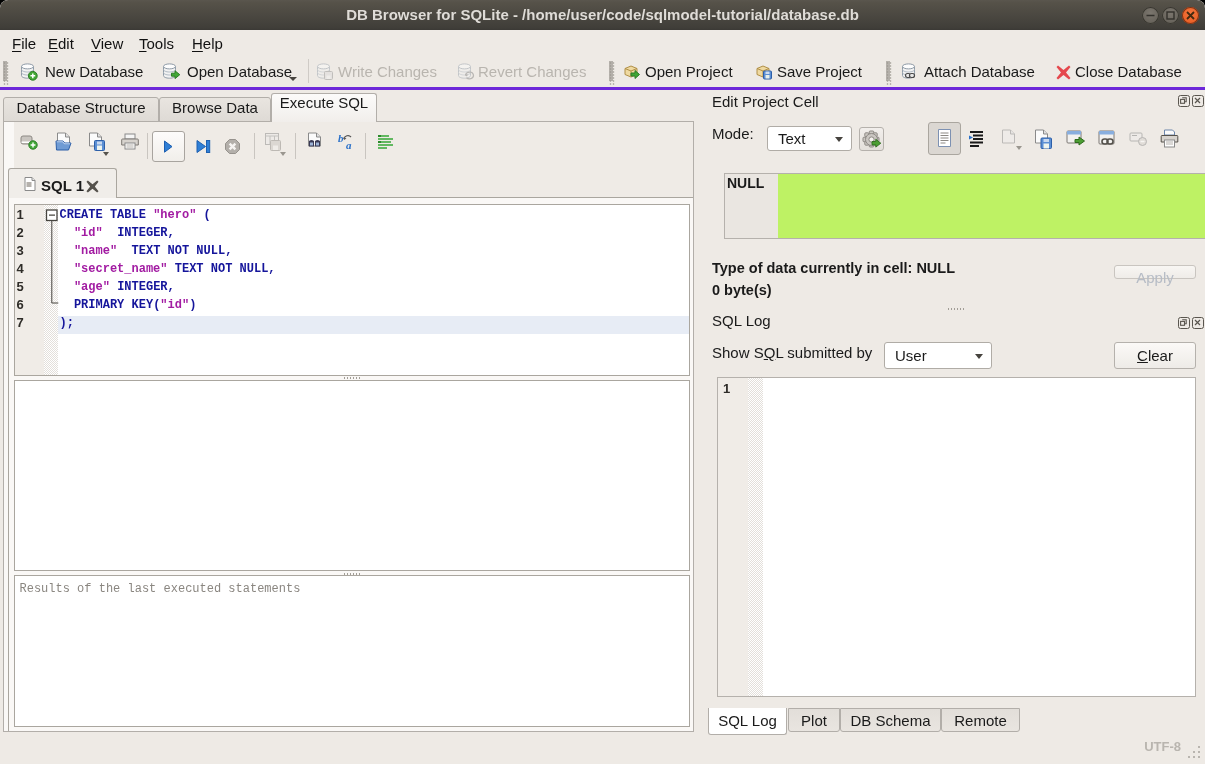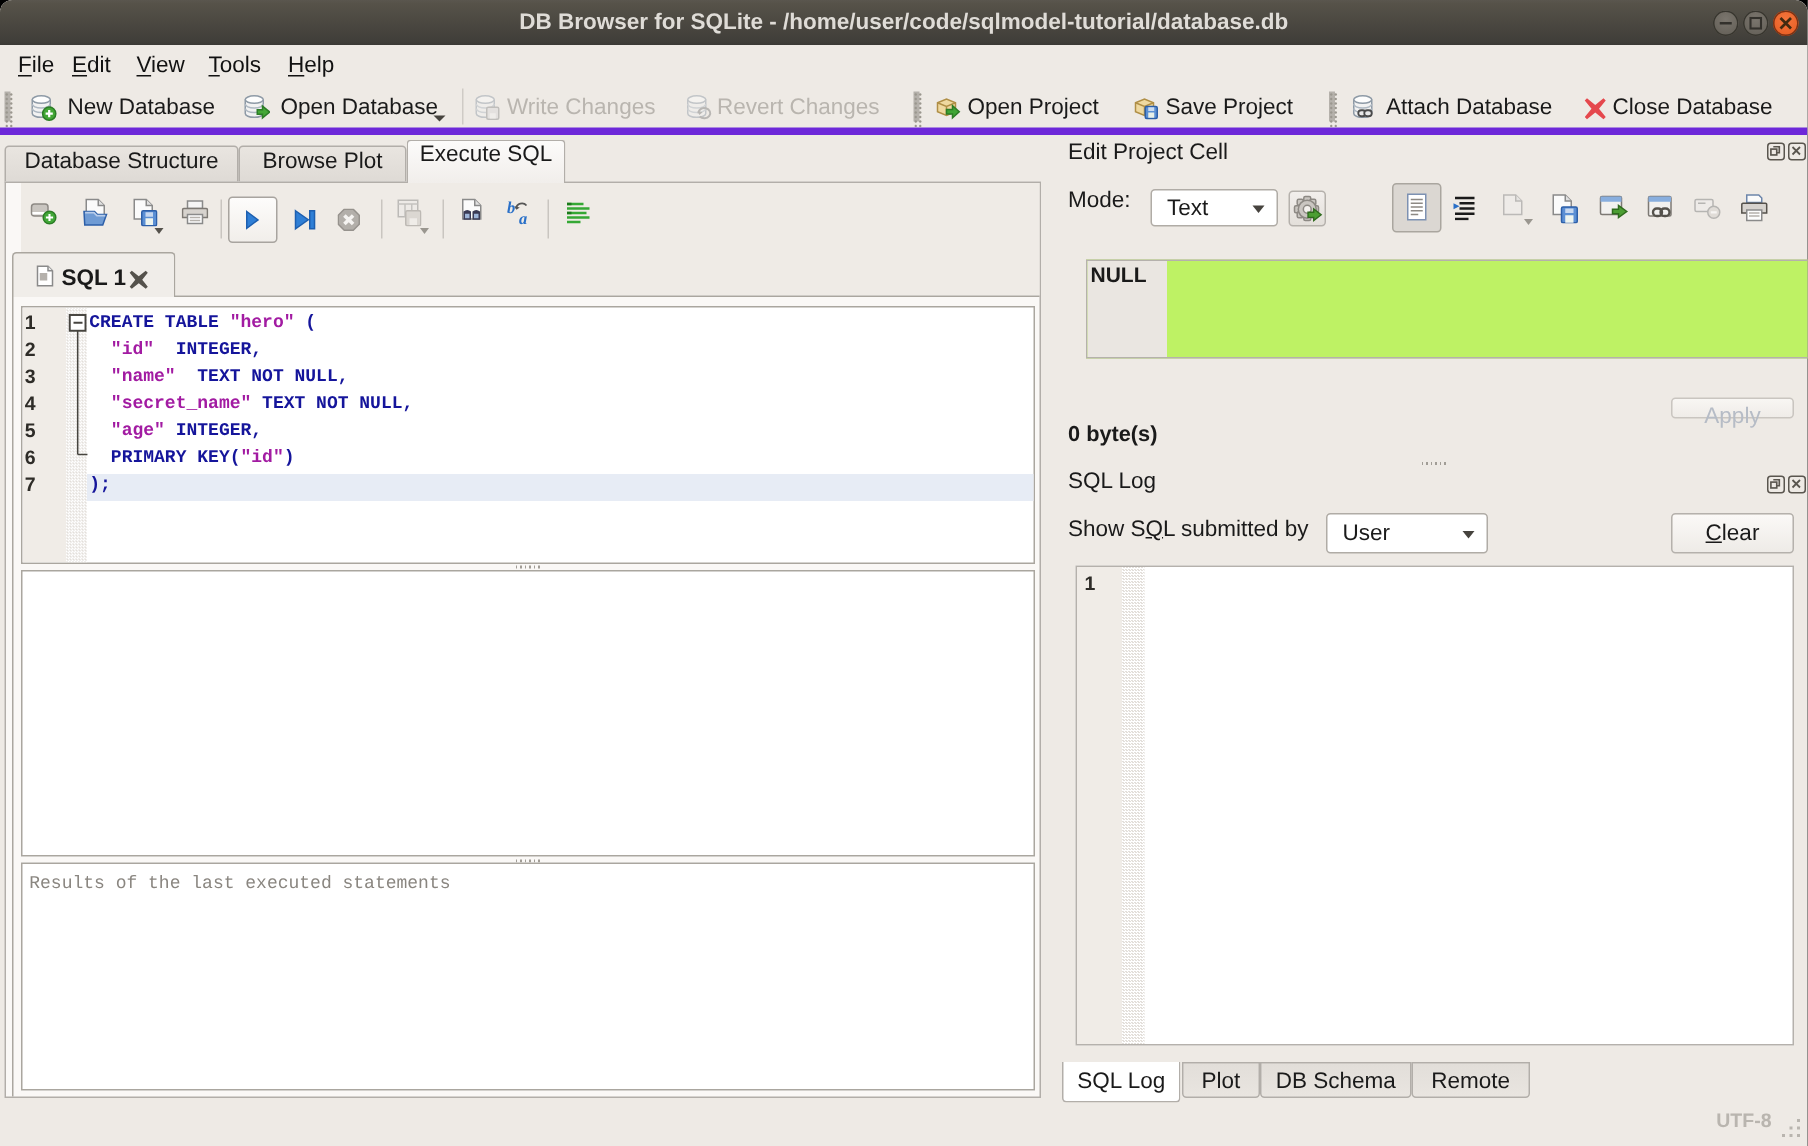--- a/index.html
+++ b/index.html
@@ -22,21 +22,21 @@
 #btn-close { background:radial-gradient(circle at 50% 35%, #f4753c, #e4591f);
   box-shadow:inset 0 0 0 1px #7a3215; }
 
 
 #menubar { position:absolute; left:0; top:30px; width:1205px; height:23px; background:#eeeae5; }
 .menu-item { position:absolute; top:5px; font-size:15px; color:#111; }
 .menu-item span { text-decoration:underline; text-underline-offset:2px; }
 
 
 #toolbar { position:absolute; left:0; top:53px; width:1205px; height:37px; background:#eeeae5;
-  border-bottom:5px solid #6d28d9; }
+  border-bottom:3px solid #6d28d9; }
 .tb-label { position:absolute; top:10px; font-size:15px; color:#1a1a1a; white-space:nowrap; }
 .tb-label.dis { color:#b9b5af; }
 .tb-sep { position:absolute; top:6px; width:1px; height:24px; background:#cfcbc6; }
 .tb-grip { position:absolute; top:8px; width:4px; height:20px;
   background-image:radial-gradient(circle, #b5b1ab 1px, transparent 1.2px);
   background-size:2px 2px; }
 .ticon { position:absolute; top:10px; }
 
 
 .tab { position:absolute; font-size:15px; color:#1a1a1a; border:1px solid #b2aea9;
@@ -261,21 +261,21 @@
     </svg>
     <div class="tb-label" style="left:924px;">Attach Database</div>
     <svg class="ticon" style="left:1056px;top:12px;" width="15" height="15" viewBox="0 0 15 15">
       <path d="M2 0.5 L7.5 5 L13 0.5 L14.5 2 L10 7.5 L14.5 13 L13 14.5 L7.5 10 L2 14.5 L0.5 13 L5 7.5 L0.5 2 z" fill="#e5484d"></path>
     </svg>
     <div class="tb-label" style="left:1075px;">Close Database</div>
   </div>
 
   <div id="tabs-main">
     <div class="tab" style="left:3px; width:156px;">Database Structure</div>
-    <div class="tab" style="left:159px; width:112px;">Browse Plot</div>
+    <div class="tab" style="left:159px; width:112px;">Browse Data</div>
     <div class="tab" id="tab-active" style="left:271px; width:106px;">Execute SQL</div>
   </div>
 
   <div id="lpanel">
     <div id="tbarbg"></div>
     <div id="subvline"></div>
 
     <svg class="abs" style="left:16px;top:12px;" width="18" height="16" viewBox="0 0 18 16">
       <path d="M1 4 q0-2 2-2 h7 q2 0 2 2 v4 q0 2 -2 2 h-7 q-2 0 -2-2 z" fill="#c9c5c0" stroke="#8d8984"></path>
       <path d="M1.6 8.2 h10.8" stroke="#fff" stroke-width="1.6"></path>
@@ -468,20 +468,21 @@
     <path d="M2 6.5 h15 a0.8 0.8 0 0 1 0.8 0.8 v5.7 h-16.6 v-5.7 a0.8 0.8 0 0 1 0.8-0.8 z" fill="#d7d3ce" stroke="#55514b"></path>
     <rect x="4.5" y="11" width="10" height="7" fill="#fdfdfd" stroke="#8a8a8a"></rect>
     <path d="M6 13 h7 M6 15 h7" stroke="#b5b1ac"></path>
   </svg>
 
   <div id="nullbox">
     <div class="gcol"></div>
     <div class="ntext">NULL</div>
   </div>
 
+  <div class="blabel" style="left:712px; top:260px;">Type of data currently in cell: NULL</div>
   <div class="blabel" style="left:712px; top:282px;">0 byte(s)</div>
   <div class="btn" style="left:1114px; top:265px; width:82px; height:14px; line-height:24px; background:linear-gradient(#f8f6f3,#efece8); color:#b6bcc6; border-color:#c9c5c0;">Apply</div>
 
   <div class="hsplit" style="left:948px; top:308px;"></div>
 
   <div class="dock-title" style="left:712px; top:311.5px;">SQL Log</div>
   <div class="dockbtn" style="left:1178px; top:317px;">
     <svg width="9" height="9" viewBox="0 0 9 9" style="position:absolute;left:0;top:0;">
         <path d="M3.2 1.8 h4 v4 h-1.5" fill="none" stroke="#5a564f" stroke-width="1.1"></path>
         <rect x="1.6" y="3.4" width="3.9" height="3.9" fill="none" stroke="#5a564f" stroke-width="1.1"></rect>

